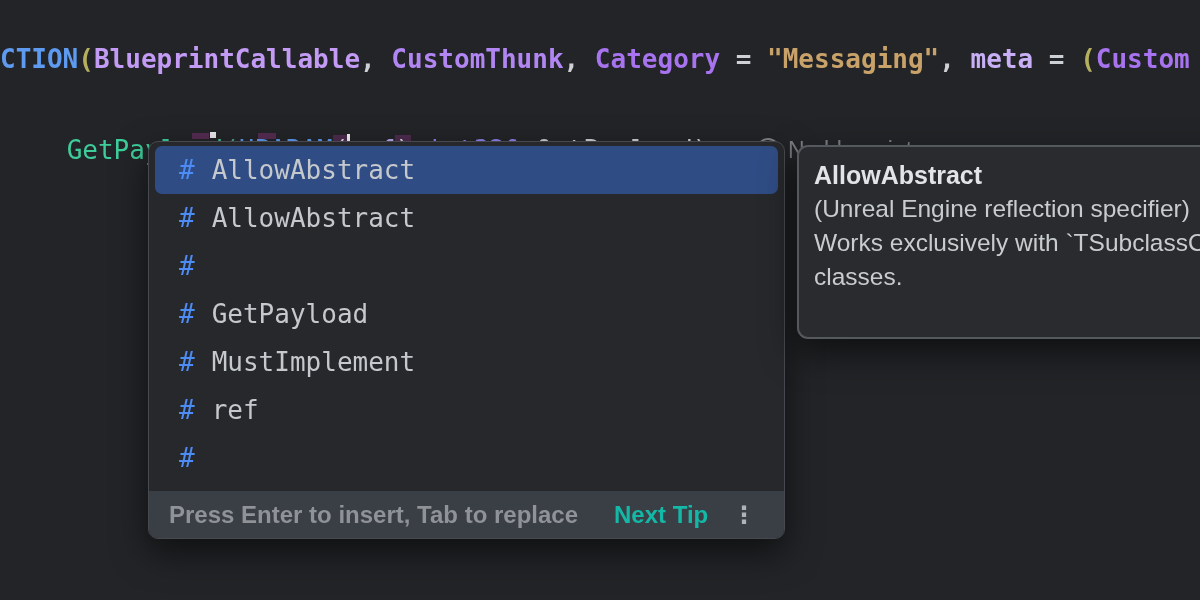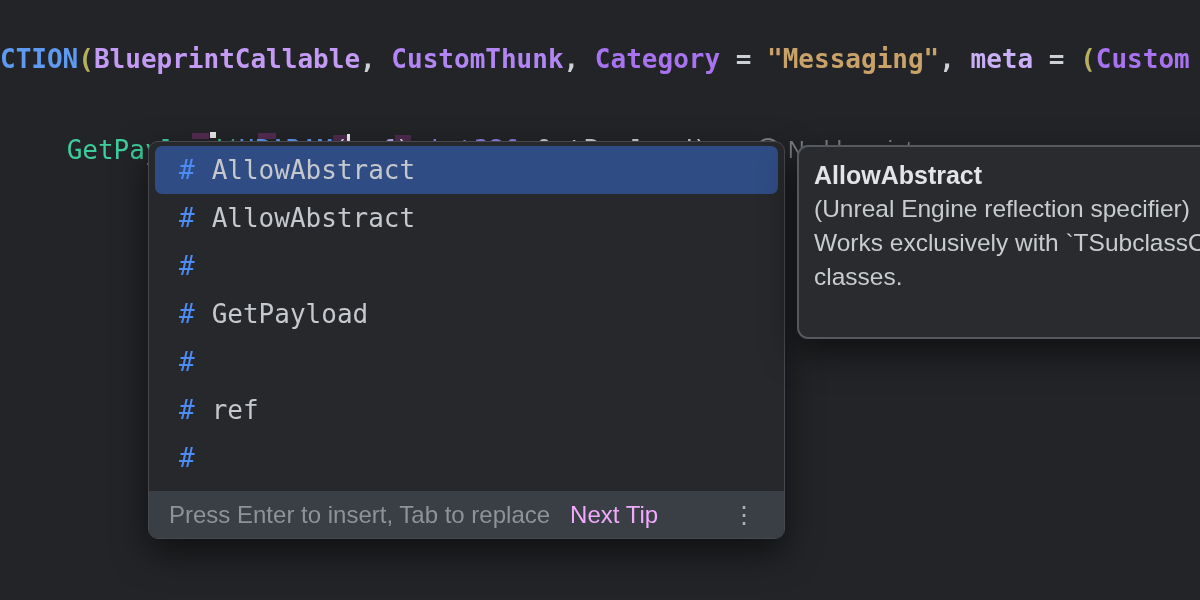--- a/index.html
+++ b/index.html
@@ -51,23 +51,23 @@
     cursor:pointer;
   }
   .completion-item.selected {
     background:#2F4C84; border-radius:7px; margin:0 6px; padding-left:24px;
   }
   .hash-icon { color:#4D8BF5; margin-right:17px; }
   .completion-footer {
     position:absolute; left:0; right:0; bottom:0; height:47px;
     background:#3A3E45; border-radius:0 0 9px 9px;
     display:flex; align-items:center; padding:0 20px; box-sizing:border-box;
-    font-size:24px; color:#8F9297;
+    font-size:24px; color:#8F9297;font-weight:bold;
   }
-  .next-tip { color:#f0abfc; margin-left:20px; cursor:pointer; }
+  .next-tip { color:#14b8a6; margin-left:36px; cursor:pointer; }
   .more-icon {
     margin-left:auto; margin-right:8px; color:#AFB2B7; font-size:24px;
     letter-spacing:0; cursor:pointer; font-family:"DejaVu Sans", sans-serif;
   }
 
   
   .doc-popup {
     position:absolute; left:797px; top:145px; width:560px; height:194px;
     background:#292B2E; border:2px solid #55585D; border-radius:11px;
     box-shadow:0 14px 34px rgba(0,0,0,0.55); box-sizing:border-box;
@@ -112,20 +112,21 @@
       <span class="hash-icon">#</span>
     </div>
 
     <div class="completion-item">
       <span class="hash-icon">#</span>
       <span>GetPayload</span>
     </div>
 
     <div class="completion-item">
       <span class="hash-icon">#</span>
+      <span>MustImplement</span>
     </div>
 
     <div class="completion-item">
       <span class="hash-icon">#</span>
       <span>ref</span>
     </div>
 
     <div class="completion-item">
       <span class="hash-icon">#</span>
     </div>

